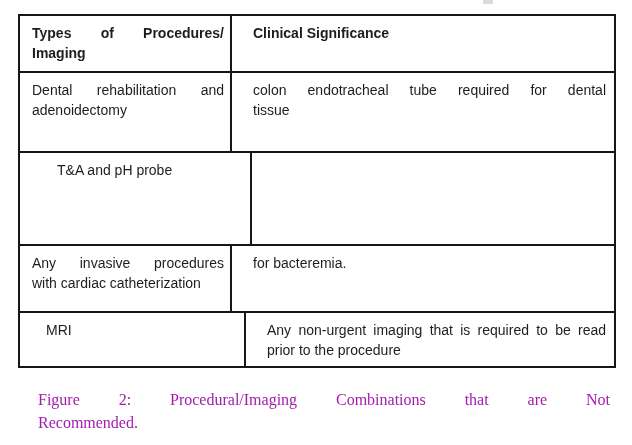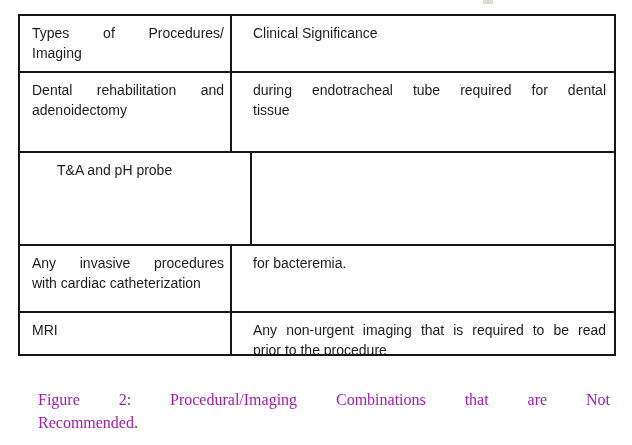--- a/index.html
+++ b/index.html
@@ -41,33 +41,33 @@
     display: flex;
     box-sizing: border-box;
     border-bottom: 2px solid #161616;
     overflow: hidden;
   }
   .trow:last-child { border-bottom: none; }
   .h-header { height: 57px; }
   .h-r1 { height: 80px; }
   .h-r2 { height: 93px; padding-left: 20px; }
   .h-r3 { height: 67px; }
-  .h-r4 { height: 41px; }
+  .h-r4 { height: 53px; padding-left: 14px; }
   .c1 {
     width: 212px;
     box-sizing: border-box;
     border-right: 2px solid #161616;
     padding: 7px 6px 0 12px;
   }
   .c2 {
     flex: 1;
     box-sizing: border-box;
     padding: 7px 8px 0 21px;
   }
-  .hdr { font-weight: normal; }
+  .hdr { font-weight: bold; }
   .pad17 { padding-left: 17px; }
   
   .jl {
     text-align: justify;
     text-align-last: justify;
   }
   .ln { white-space: normal; }
   
   .fig-caption {
     position: absolute;
@@ -98,21 +98,21 @@
         <div class="ln">Clinical Significance</div>
       </div>
     </div>
 
     <div class="trow h-r1">
       <div class="c1">
         <div class="ln jl">Dental rehabilitation and</div>
         <div class="ln">adenoidectomy</div>
       </div>
       <div class="c2">
-        <div class="ln jl">during endotracheal tube required for dental</div>
+        <div class="ln jl">colon endotracheal tube required for dental</div>
         <div class="ln">tissue</div>
       </div>
     </div>
 
     <div class="trow h-r2">
       <div class="c1 pad17">
         <div class="ln">T&amp;A and pH probe</div>
       </div>
     </div>
 

